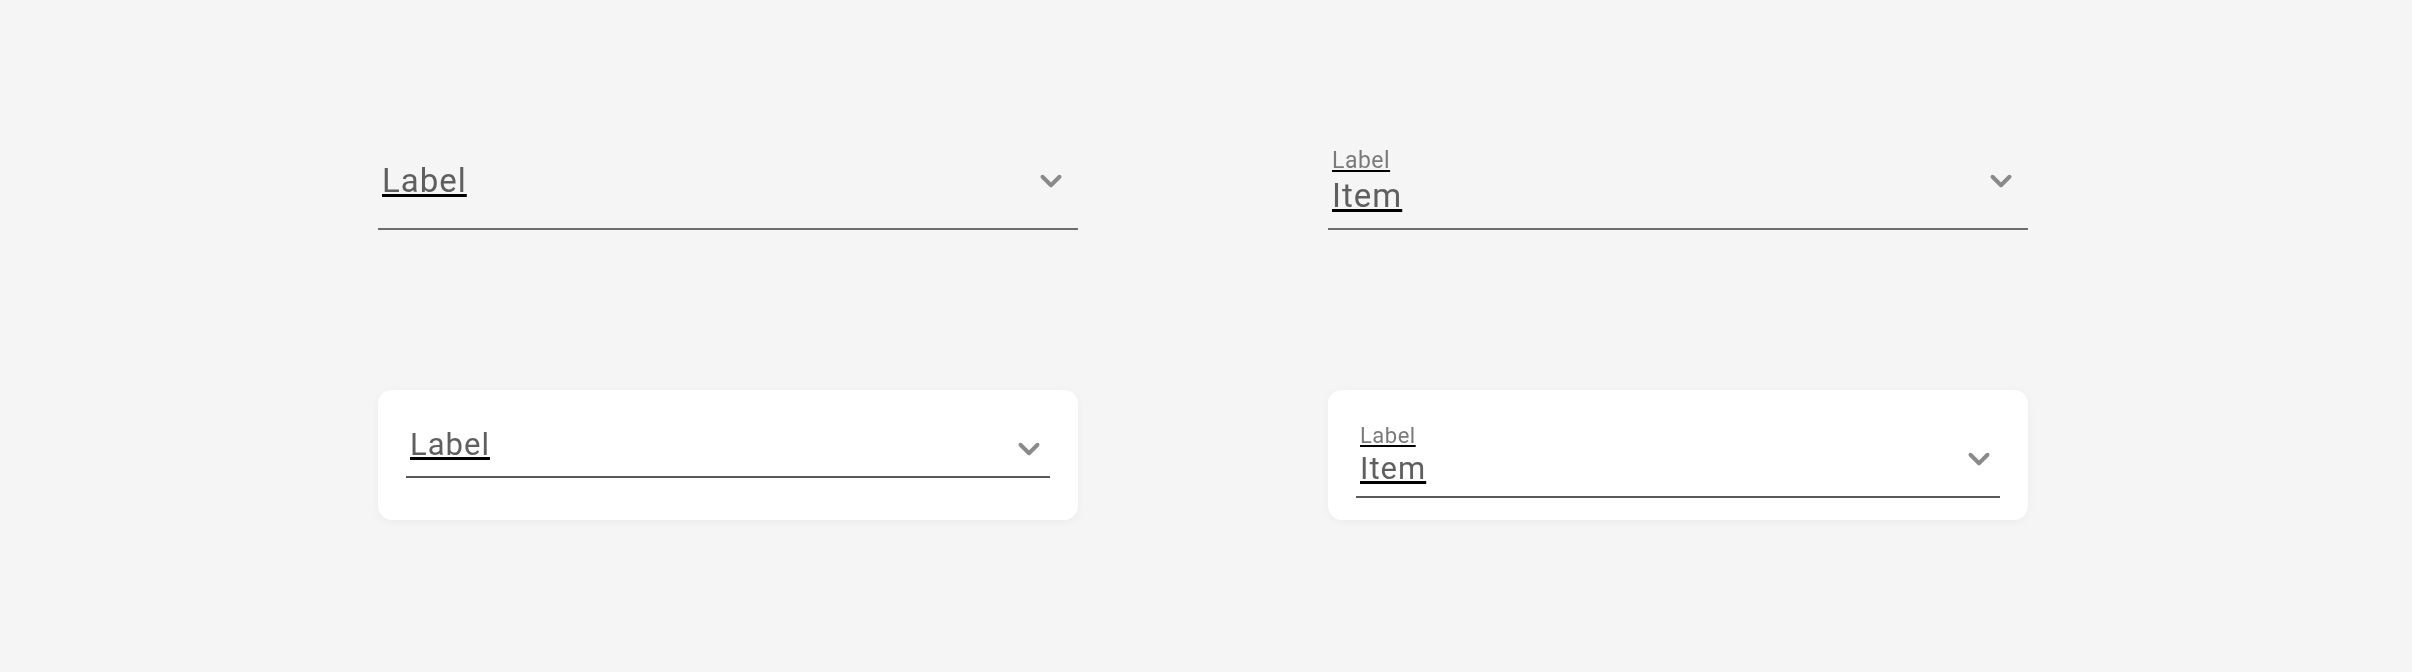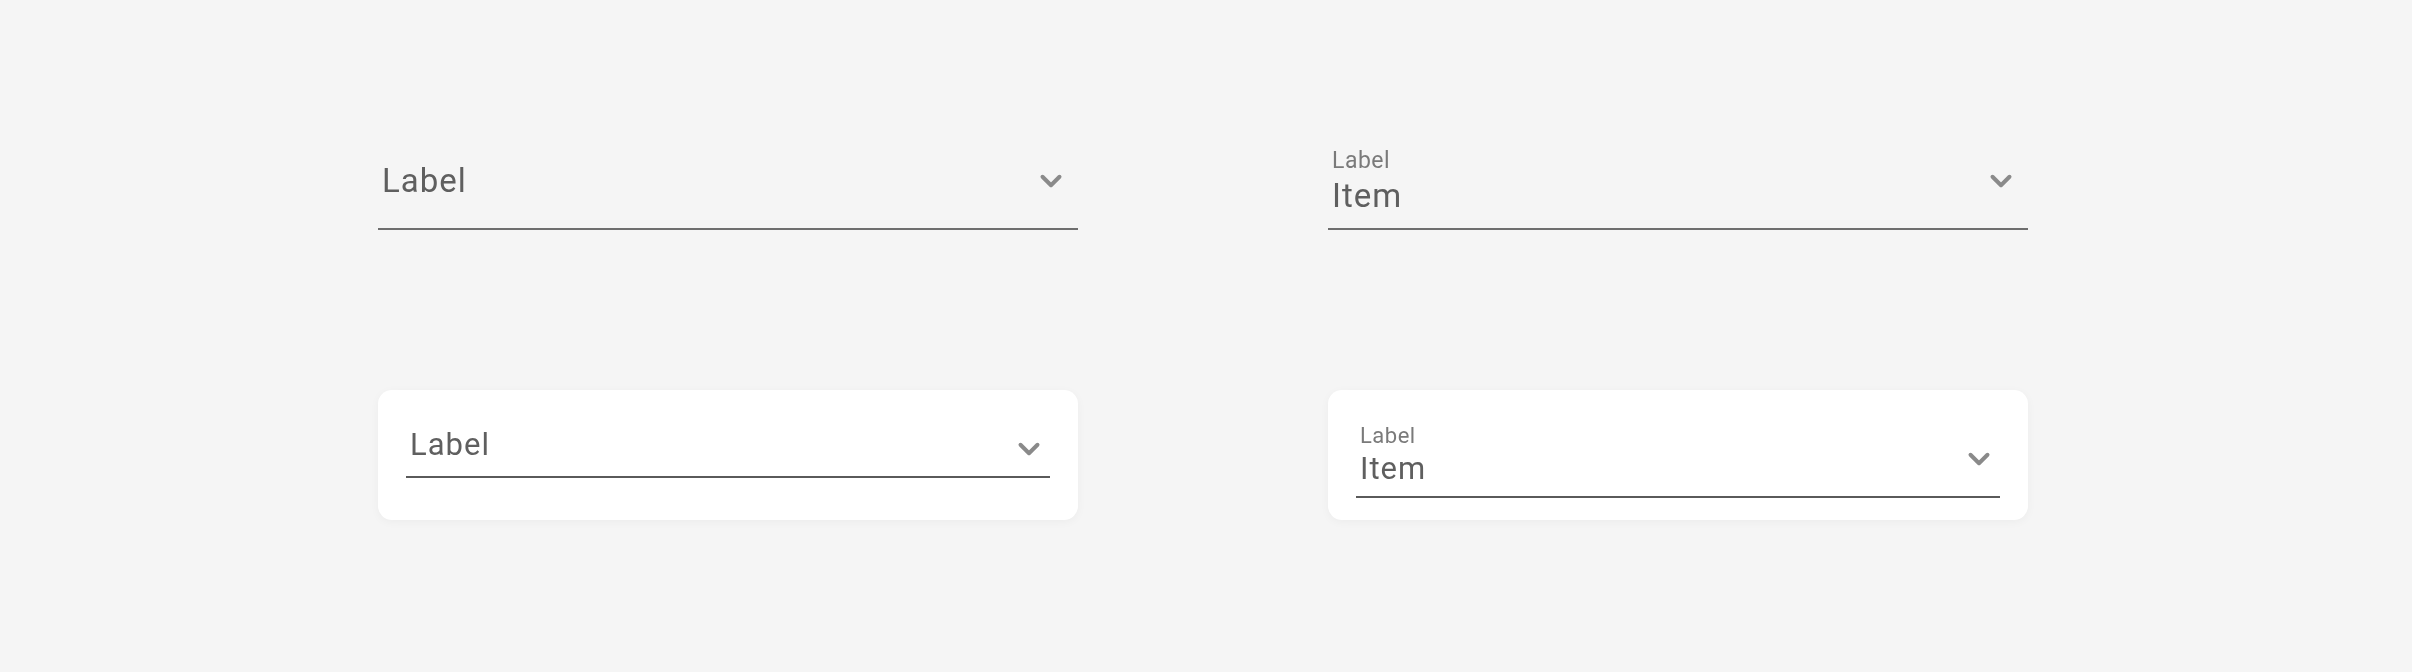--- a/index.html
+++ b/index.html
@@ -12,20 +12,21 @@
   }
   .grid {
     position: absolute;
     left: 378px;
     top: 130px;
     display: grid;
     grid-template-columns: 700px 700px;
     grid-template-rows: auto auto;
     column-gap: 250px;
     row-gap: 160px;
+    text-decoration: underline;
   }
 
   
   .select {
     width: 700px;
     height: 90px;
     display: flex;
     align-items: center;
     justify-content: space-between;
     border-bottom: 2px solid #6e6e6e;

